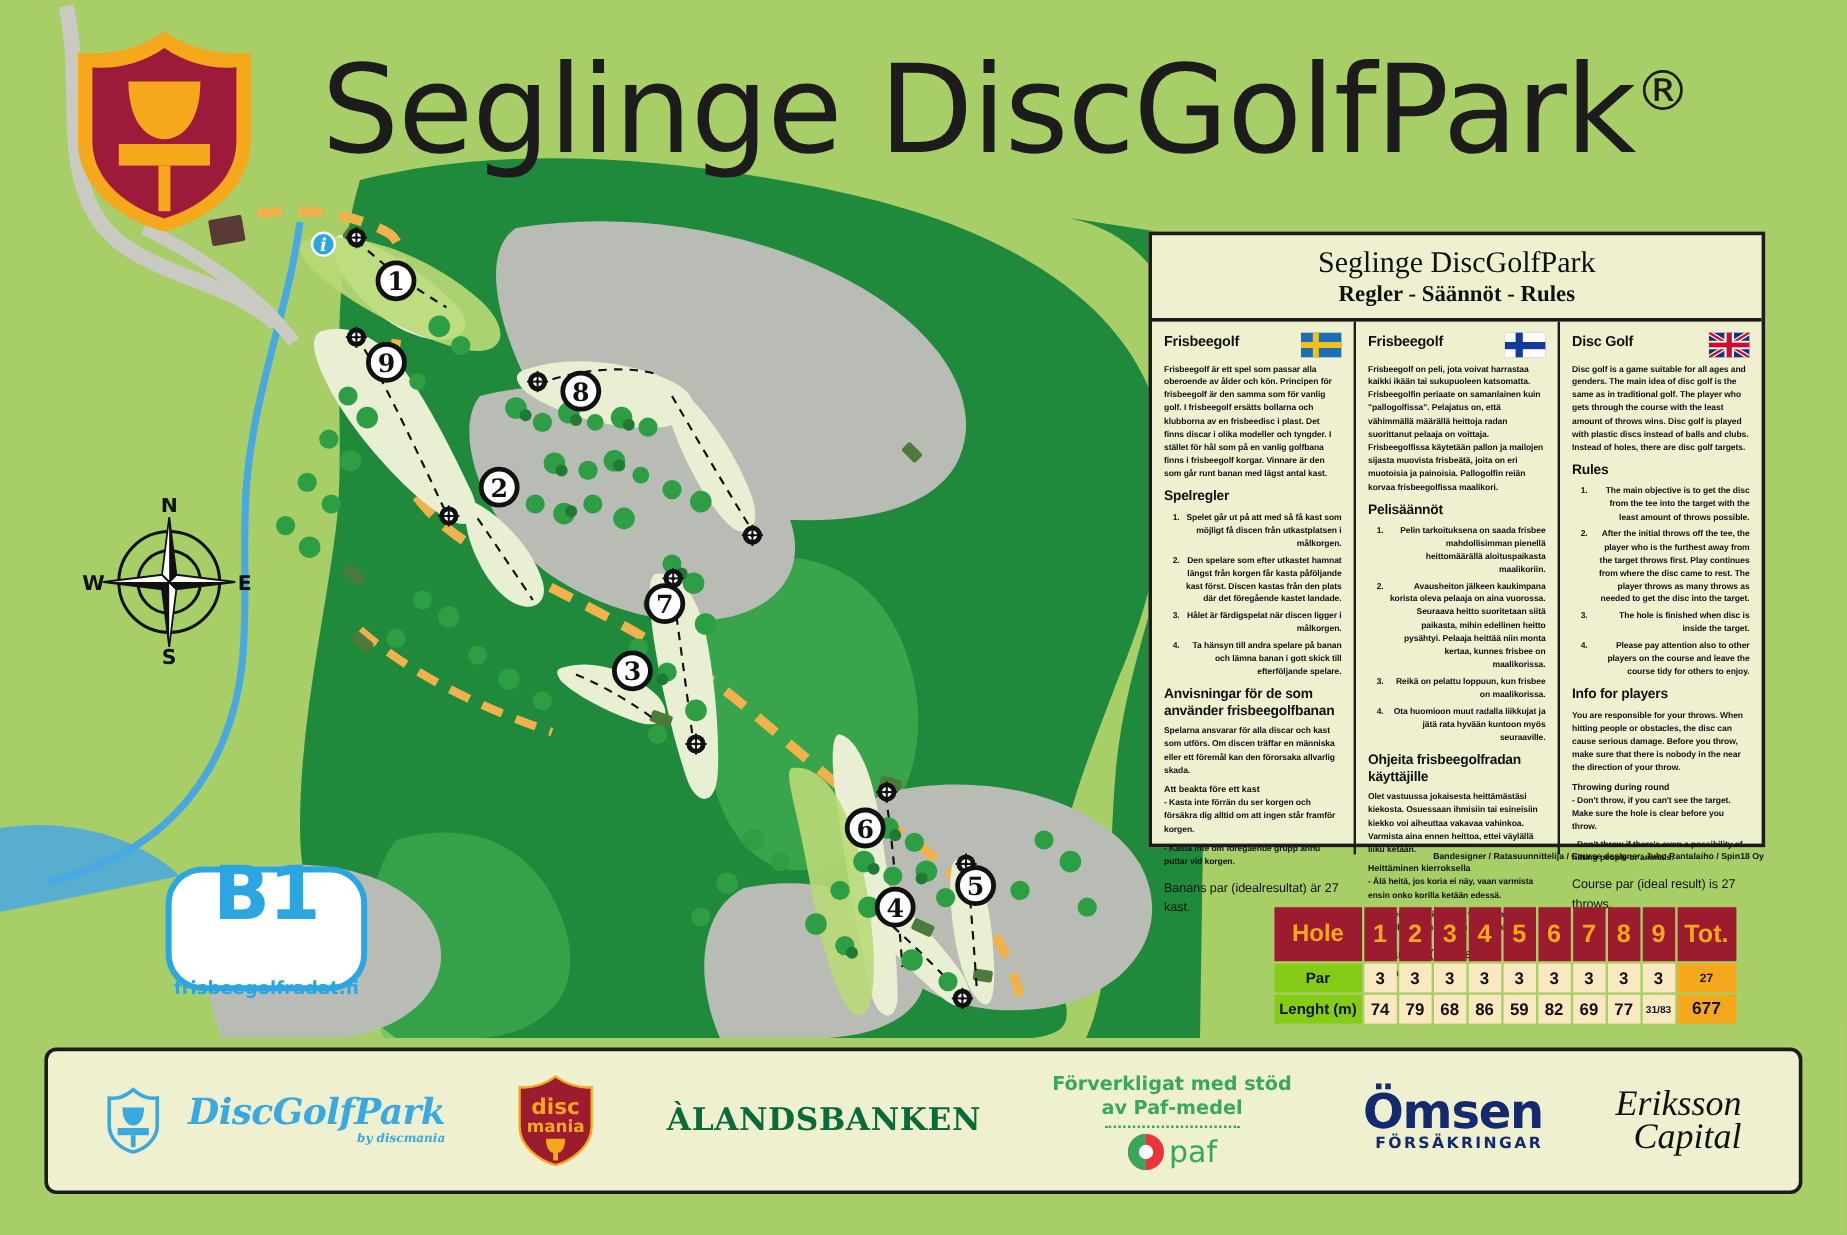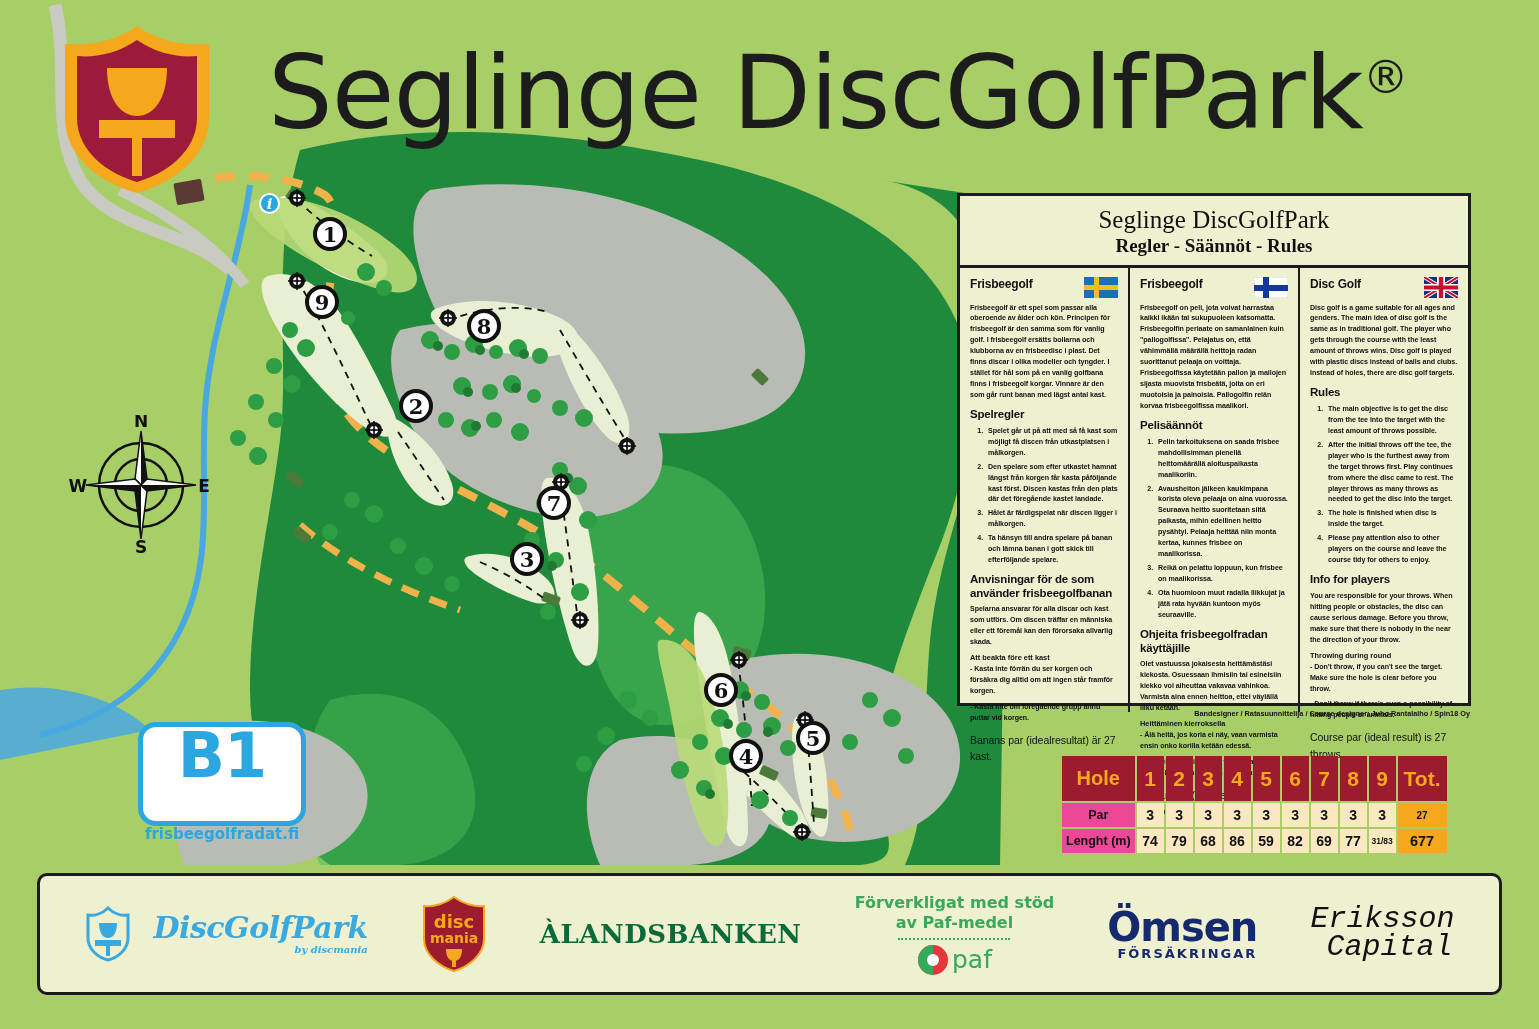--- a/index.html
+++ b/index.html
@@ -46,23 +46,23 @@
     font-size:21px; font-weight:700; color:#111; line-height:1;
     font-family:"DejaVu Serif", serif;
   }
 
   
   .basket-icon { position:absolute; width:18px; height:18px; }
 
   
   .b1-badge {
     position:absolute; left:138px; top:722px; width:168px; height:104px;
-    background:#ffffff; border-radius:18px;
+    background:#ffffff; border-radius:31px;
     border:5px solid #2ba6e0;
-    display:flex; flex-direction:column; align-items:center; gap:38px;
+    display:flex; flex-direction:column; align-items:center; justify-content:center;gap:38px;
   }
   .b1-badge .b1-text {
     font-size:62px; font-weight:700; color:#2ba6e0; line-height:0.95;
     font-family:"DejaVu Sans", sans-serif; letter-spacing:-1px;
   }
   .b1-badge .b1-url {
     font-size:15px; font-weight:700; color:#2ba6e0;
     font-family:"DejaVu Sans", sans-serif; margin-top:1px;
   }
 
@@ -90,39 +90,39 @@
   .rules-col h4 {
     font-size:11.5px; font-weight:700; color:#111;
     margin:7px 0 4px; line-height:1.15; letter-spacing:-0.2px;
   }
   .rules-col h5 {
     font-size:7.4px; font-weight:700; color:#111; margin:5px 0 2px;
   }
   .rules-col ol { margin:0 0 4px 0; padding-left:15px; }
   .rules-col ol li {
     font-size:7.1px; line-height:1.55; color:#111; font-weight:600;
-    margin-bottom:3px; padding-left:3px; letter-spacing:-0.05px;
+    margin-bottom:3px; padding-left:3px; letter-spacing:-0.05px;text-align:right;
   }
   .par-line { font-size:10.5px !important; font-weight:400 !important; margin-top:8px !important; }
 
   .designer-credit {
     position:absolute; left:1190px; top:709px; width:280px;
     text-align:right; font-size:7.3px; font-weight:700; color:#111;
   }
 
   
   .scorecard { position:absolute; left:1060px; top:754px; border-collapse:separate; border-spacing:2px; }
   .scorecard td {
     text-align:center; font-weight:700; color:#111;
     font-family:"Liberation Sans", sans-serif;
   }
   .sc-head { background:#9d1b2e; color:#f5a81c !important; font-size:21px;
              padding:2px 6px; min-width:27px; height:45px; }
   .sc-head.sc-label { min-width:62px; font-size:20px; }
-  .sc-rowlabel { background:#ec4899; font-size:12.5px; height:24px; min-width:62px; padding:0 4px; }
+  .sc-rowlabel { background:#84cc16; font-size:12.5px; height:24px; min-width:62px; padding:0 4px; }
   .sc-cell { background:#fae8c0; font-size:14px; height:24px; min-width:27px; }
   .sc-cell.sc-small { font-size:8.5px; }
   .sc-total { background:#f5a81c; font-size:14.5px; height:24px; min-width:40px; }
   .sc-total.sc-par { font-size:10px; }
 
   
   .sponsor-bar {
     position:absolute; left:37px; top:873px; width:1465px; height:122px;
     background:#eef0d0; border:3px solid #1c1c1c; border-radius:10px;
     display:flex; align-items:center; justify-content:space-around; padding:0 18px;
@@ -150,21 +150,21 @@
   .paf-dots { border-top:2px dotted #3aa85a; width:112px; margin:5px auto 4px; }
   .paf-logo { display:flex; align-items:center; justify-content:center; gap:3px; }
   .paf-word { font-size:25px; color:#36a85a; font-family:"DejaVu Sans", sans-serif; }
 
   .omsen-block { text-align:right; }
   .omsen-name { font-size:40px; font-weight:700; color:#152a6e; line-height:0.95;
                 font-family:"DejaVu Sans", sans-serif; letter-spacing:-1px; }
   .omsen-sub { font-size:13px; font-weight:700; color:#152a6e; letter-spacing:2px;
                font-family:"DejaVu Sans", sans-serif; }
 
-  .eriksson-block { text-align:left; font-family:Liberation Mono, monospace;
+  .eriksson-block { text-align:right; font-family:Liberation Serif, serif;
                     font-style:italic; color:#111; line-height:0.92; }
   .eriksson-1 { font-size:30px; }
   .eriksson-2 { font-size:30px; margin-left:16px; }
 </style>
 </head>
 <body>
 
 <svg id="map-canvas" viewBox="0 0 1539 1029" preserveAspectRatio="none">
   <defs>
     <clipPath id="mapclip">

